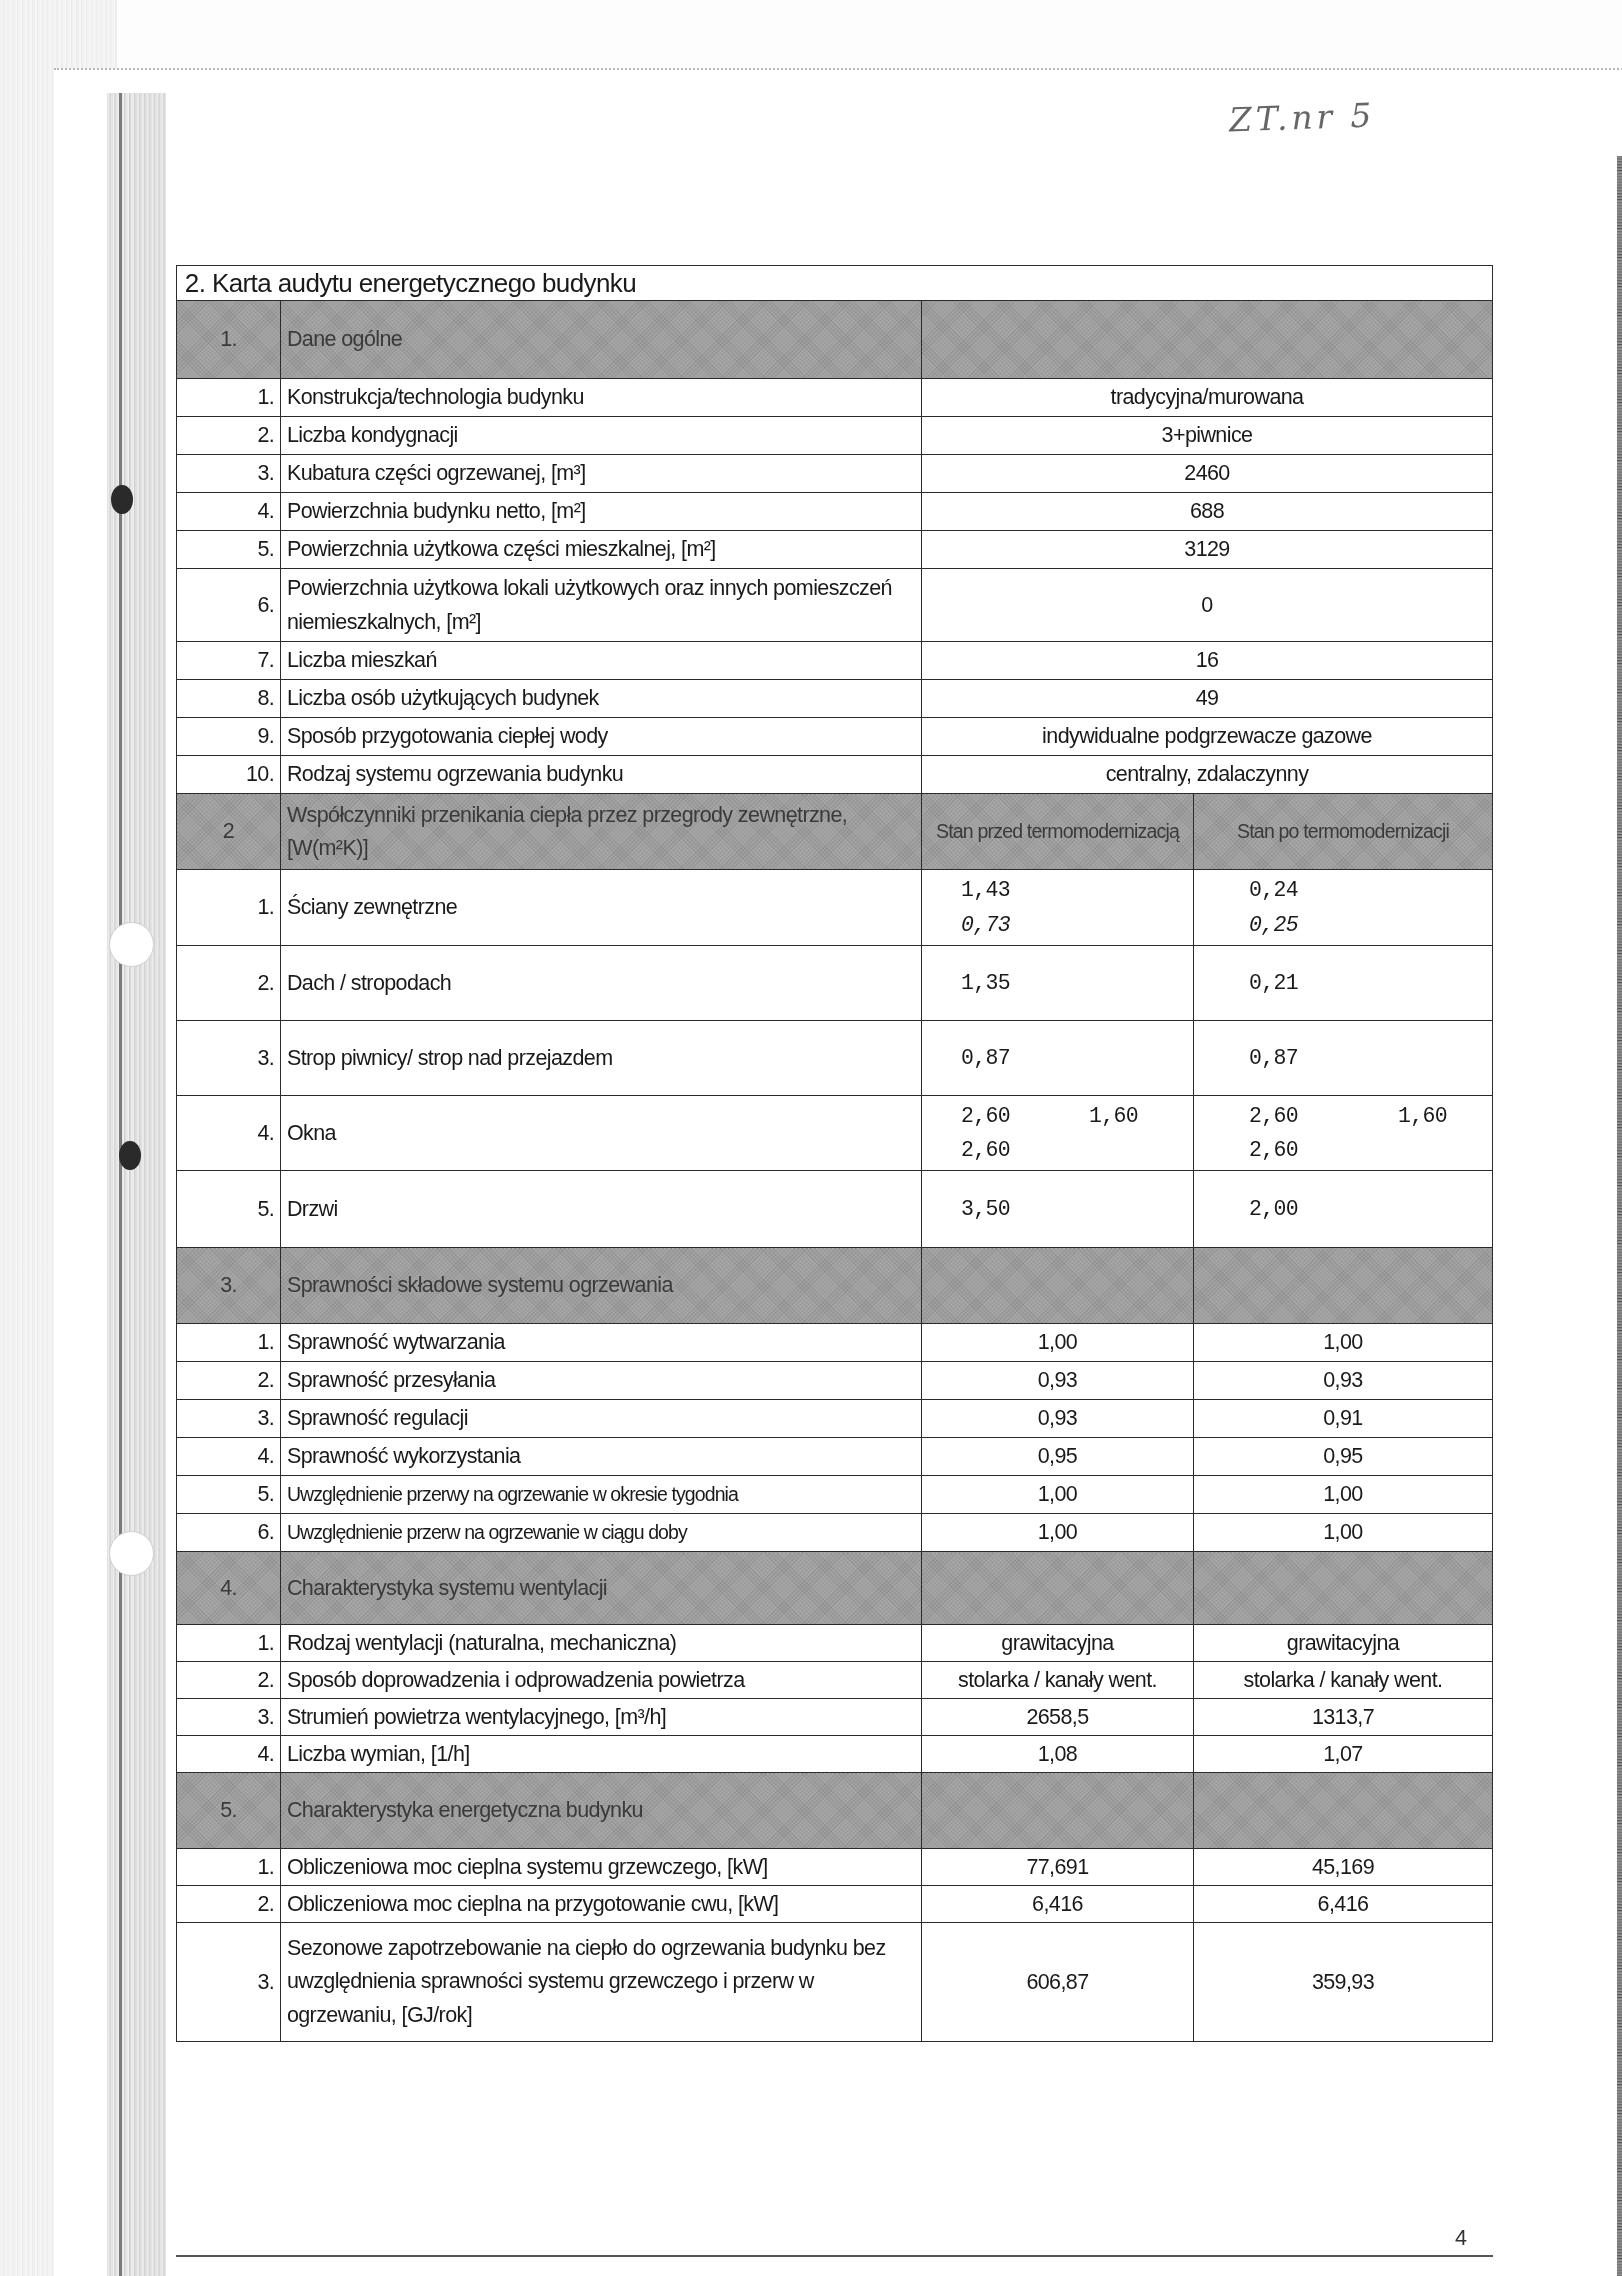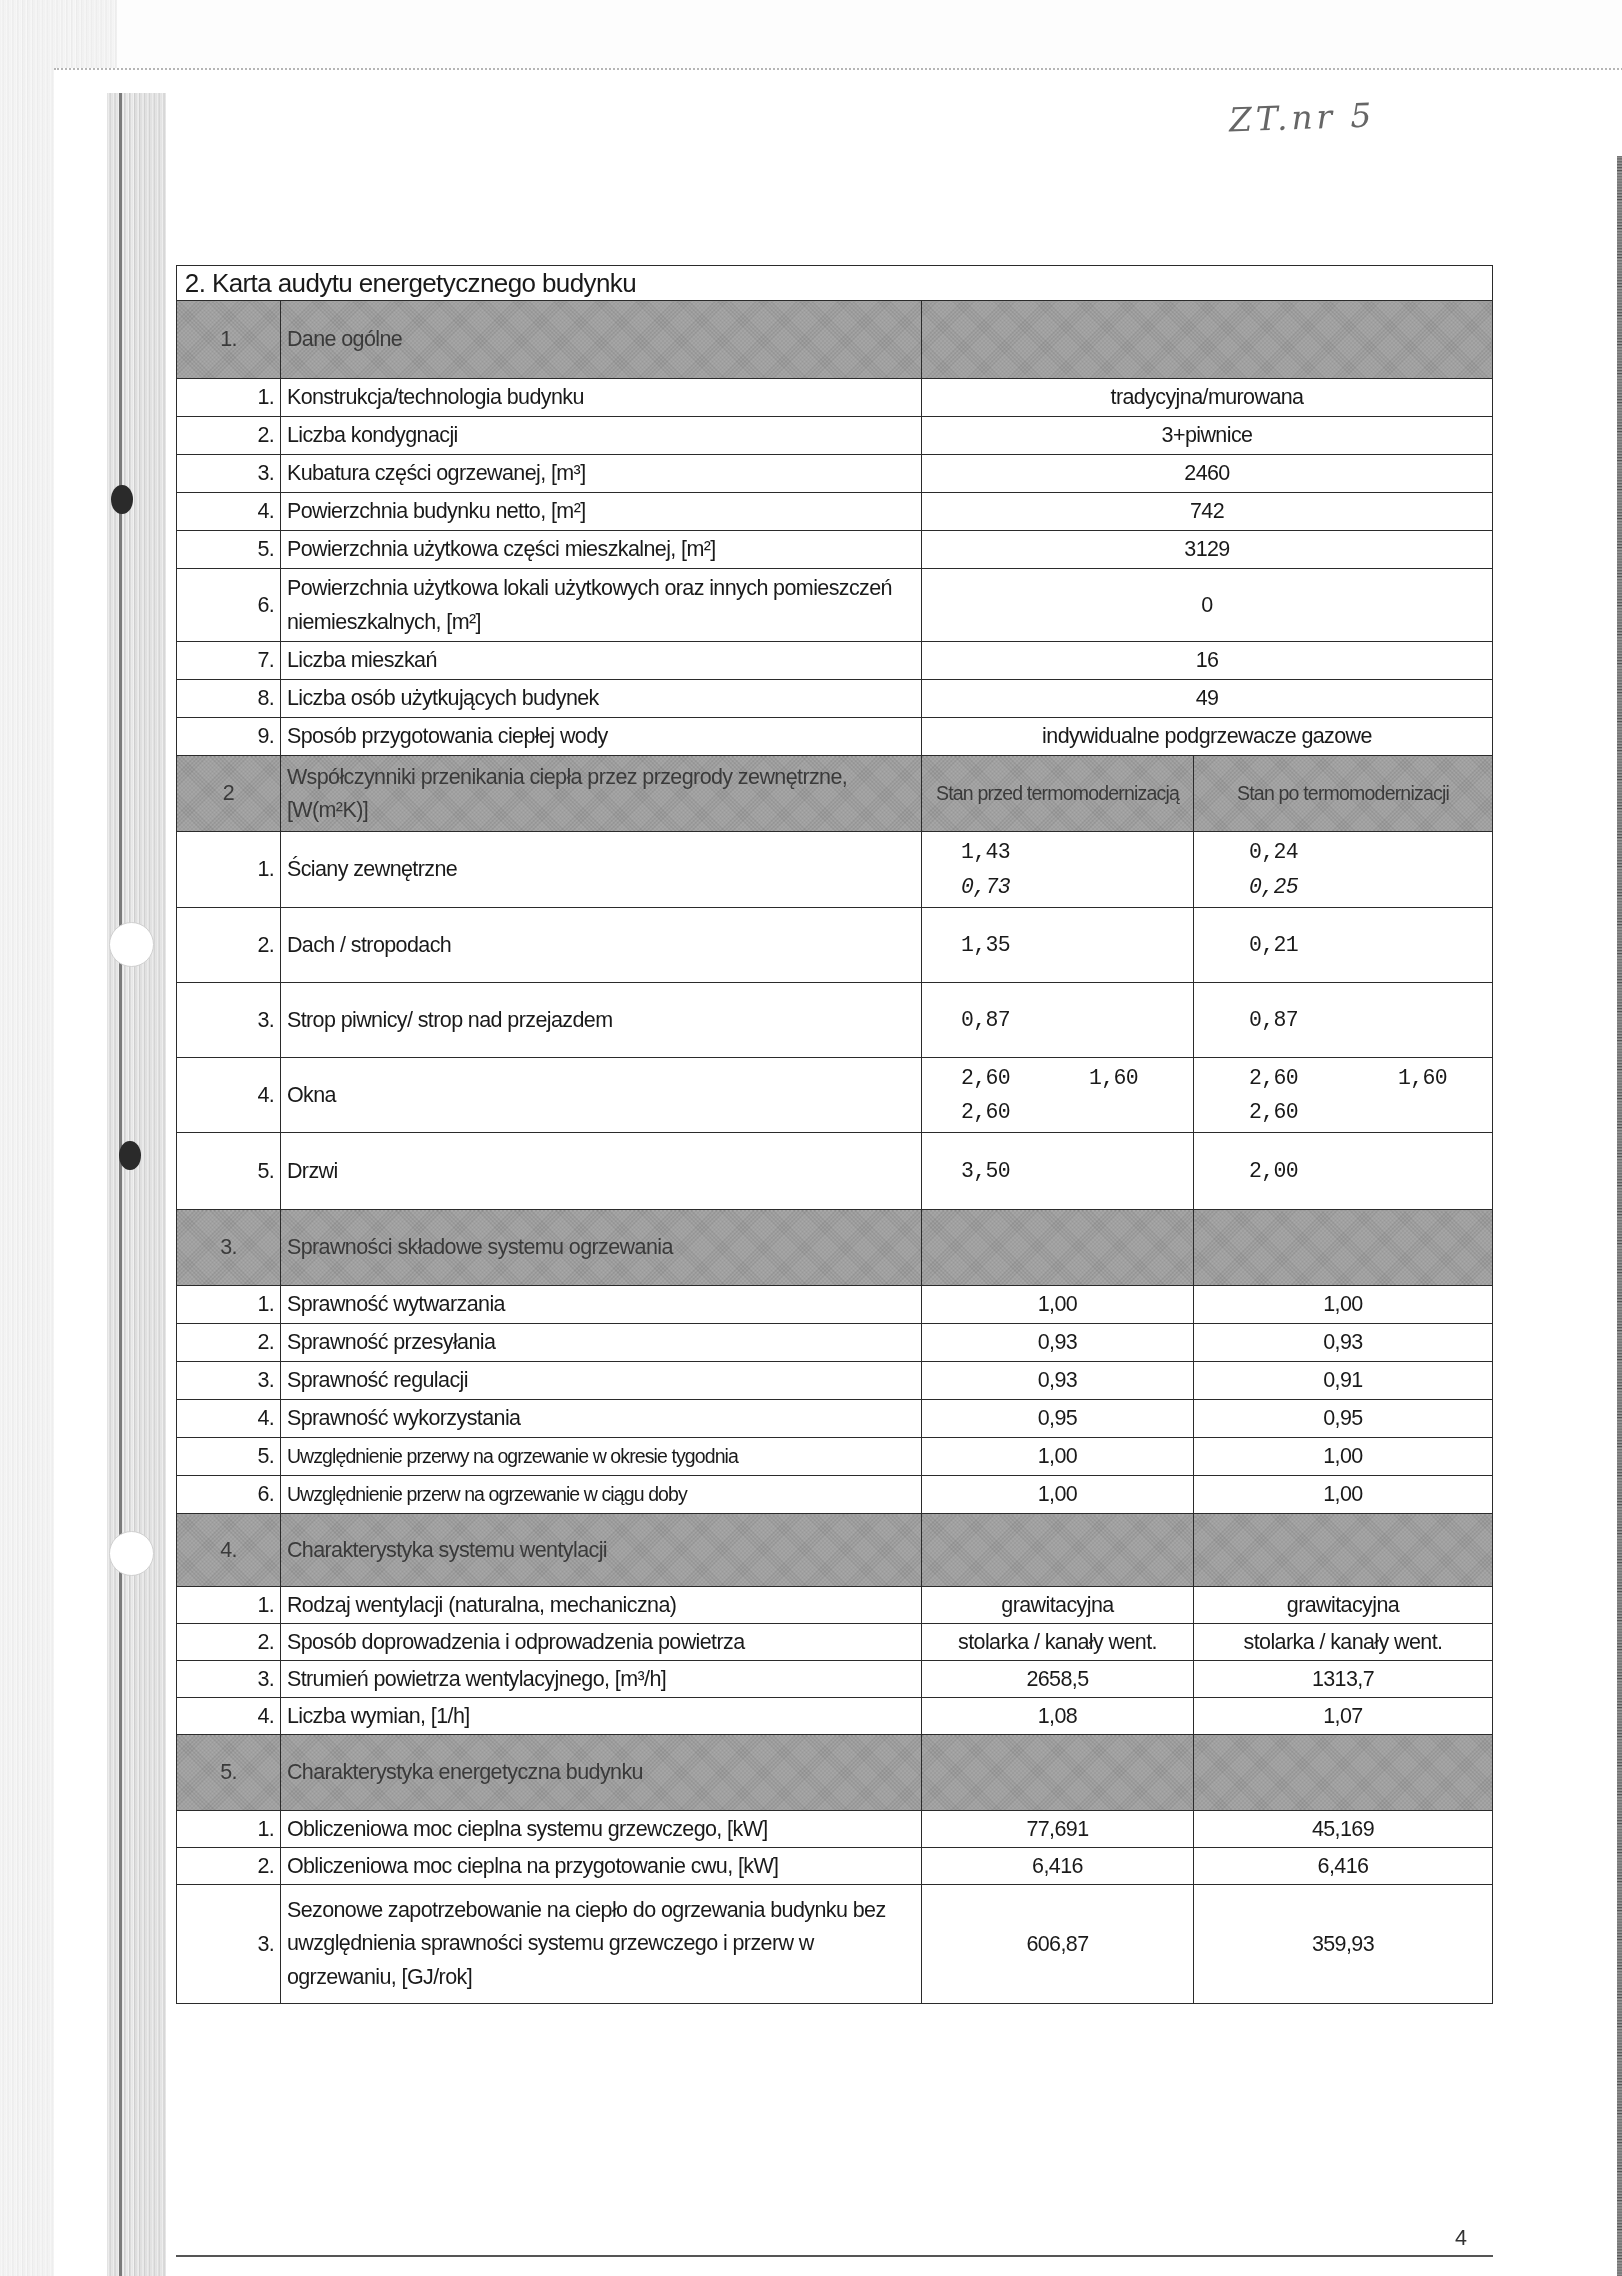--- a/index.html
+++ b/index.html
@@ -139,21 +139,21 @@
     <td colspan="2" class="c">3+piwnice</td>
   </tr>
   <tr style="height:38px">
     <td class="num">3.</td>
     <td>Kubatura części ogrzewanej, [m³]</td>
     <td colspan="2" class="c">2460</td>
   </tr>
   <tr style="height:38px">
     <td class="num">4.</td>
     <td>Powierzchnia budynku netto, [m²]</td>
-    <td colspan="2" class="c">742</td>
+    <td colspan="2" class="c">688</td>
   </tr>
   <tr style="height:38px">
     <td class="num">5.</td>
     <td>Powierzchnia użytkowa części mieszkalnej, [m²]</td>
     <td colspan="2" class="c">3129</td>
   </tr>
   <tr style="height:73px">
     <td class="num">6.</td>
     <td style="line-height:1.6">Powierzchnia użytkowa lokali użytkowych oraz innych pomieszczeń niemieszkalnych, [m²]</td>
     <td colspan="2" class="c val-bottom">0</td>
@@ -165,20 +165,25 @@
   </tr>
   <tr style="height:38px">
     <td class="num">8.</td>
     <td>Liczba osób użytkujących budynek</td>
     <td colspan="2" class="c">49</td>
   </tr>
   <tr style="height:38px">
     <td class="num">9.</td>
     <td>Sposób przygotowania ciepłej wody</td>
     <td colspan="2" class="c">indywidualne podgrzewacze gazowe</td>
+  </tr>
+  <tr style="height:38px">
+    <td class="num">10.</td>
+    <td>Rodzaj systemu ogrzewania budynku</td>
+    <td colspan="2" class="c">centralny, zdalaczynny</td>
   </tr>
 
   <tr class="sec" style="height:76px">
     <td class="num">2</td>
     <td style="line-height:1.5">Współczynniki przenikania ciepła przez przegrody zewnętrzne, [W(m²K)]</td>
     <td class="hdr-col">Stan przed termomodernizacją</td>
     <td class="hdr-col">Stan po termomodernizacji</td>
   </tr>
   <tr style="height:76px">
     <td class="num">1.</td>

